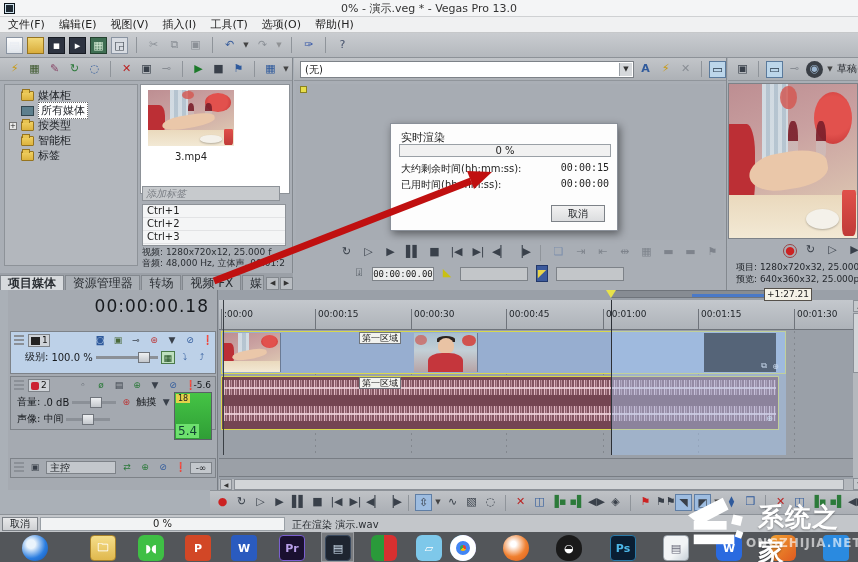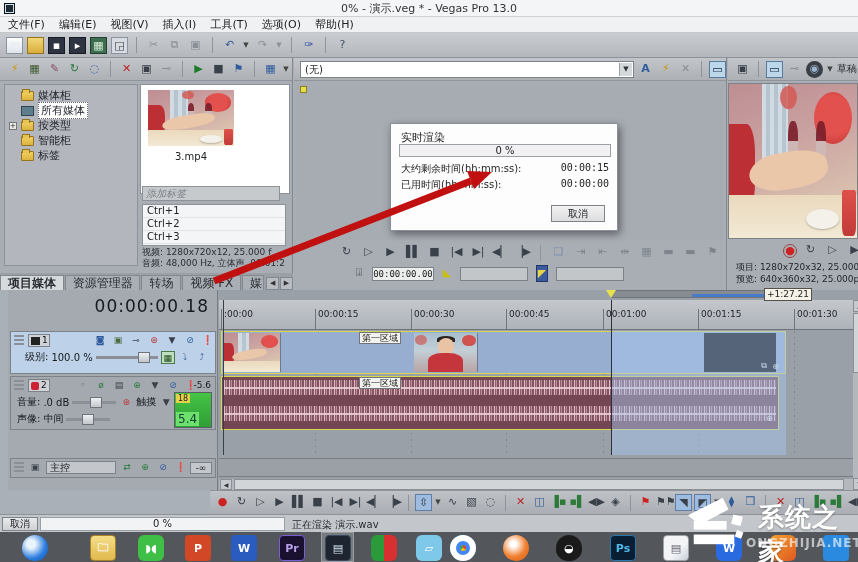--- a/index.html
+++ b/index.html
@@ -72,21 +72,21 @@
   .grip2 { width:10px; height:12px; background:repeating-linear-gradient(180deg,#8b9097 0 2px,transparent 2px 4px); flex:0 0 auto; }
   .tnum { width:22px; height:13px; background:#cfd3d8; border:1px solid #7d8288; font-size:9px; line-height:11px; padding-left:2px; color:#111; display:flex; align-items:center; gap:2px; flex:0 0 auto; }
   .tnum .vthumb { width:9px; height:8px; background:#222; }
   .tnum .adot { width:8px; height:8px; background:#c23; border-radius:2px; }
   .trow1 { display:flex; align-items:center; gap:4px; padding:2px 0 0 3px; }
   .trow2 { display:flex; align-items:center; gap:3px; padding:3px 0 0 14px; font-size:10px; color:#16191d; }
   .slider { position:relative; width:62px; height:3px; background:#8b9097; flex:0 0 auto; }
   .slider .th { position:absolute; top:-4px; width:12px; height:11px; background:linear-gradient(#eef0f2,#c3c7cc); border:1px solid #6f747b; }
   .mini { width:14px; height:13px; line-height:12px; text-align:center; font-size:9px; color:#39404a; flex:0 0 auto; }
   .peak { position:absolute; right:4px; top:3px; font-size:9px; color:#16191d; }
-  .meter { position:absolute; right:3px; top:15px; width:22px; height:36px; background:linear-gradient(180deg,#45c445,#2f9e36); border:1px solid #5a5f66;padding-left:36px; }
+  .meter { position:absolute; right:3px; top:15px; width:22px; height:48px; background:linear-gradient(180deg,#45c445,#2f9e36); border:1px solid #5a5f66;padding-left:36px; }
   .meter .b1 { position:absolute; left:1px; top:1px; padding:0 2px; background:#e4d24a; font-size:8px; color:#222; }
   .meter .b2 { position:absolute; left:1px; bottom:1px; padding:0 2px; background:#6ee06e; font-size:12px; color:#143; }
   .mlabel { width:70px; height:13px; background:#c3c7cc; border:1px solid #7d8288; font-size:10px; line-height:12px; padding-left:3px; color:#16191d; flex:0 0 auto; }
   .gainbox { position:absolute; right:3px; top:3px; width:22px; height:12px; background:#c3c7cc; border:1px solid #7d8288; font-size:9px; line-height:10px; text-align:center; }
   .raterow { position:absolute; left:0; top:200px; width:210px; height:24px; }
   .rateline { position:absolute; left:62px; top:11px; width:142px; height:1px; background:#8b9097; }
   .diam { position:absolute; top:6px; font-size:9px; color:#4a4f56; }
   .orangetri { position:absolute; left:136px; top:14px; width:0; height:0; border-left:5px solid transparent; border-right:5px solid transparent; border-bottom:8px solid #e08330; }
 
   .tlarea { position:absolute; left:211px; top:0; width:634px; height:200px; }

